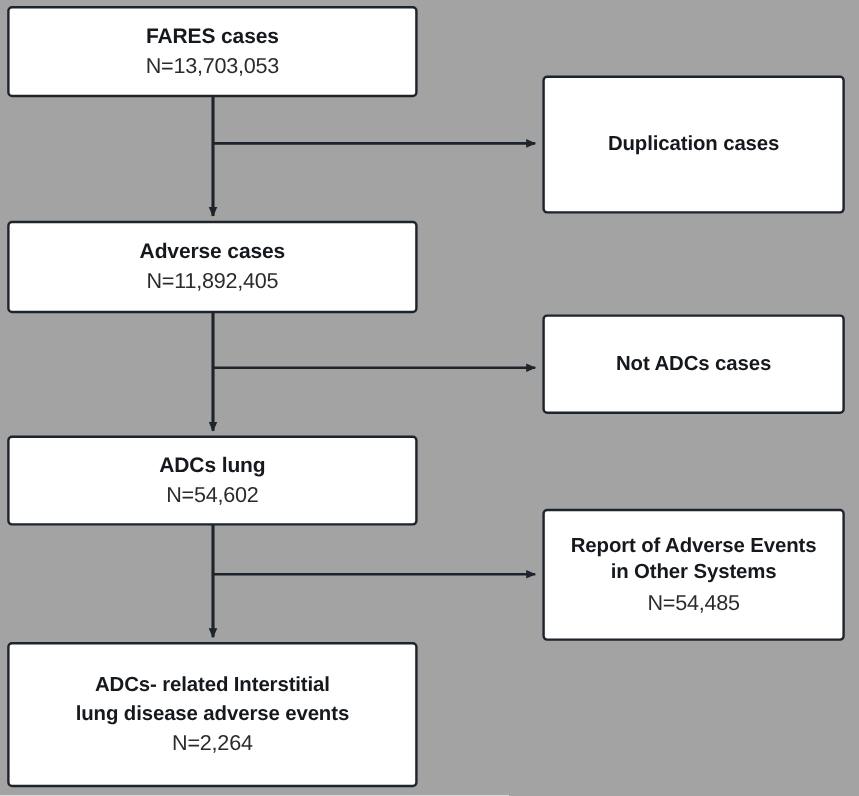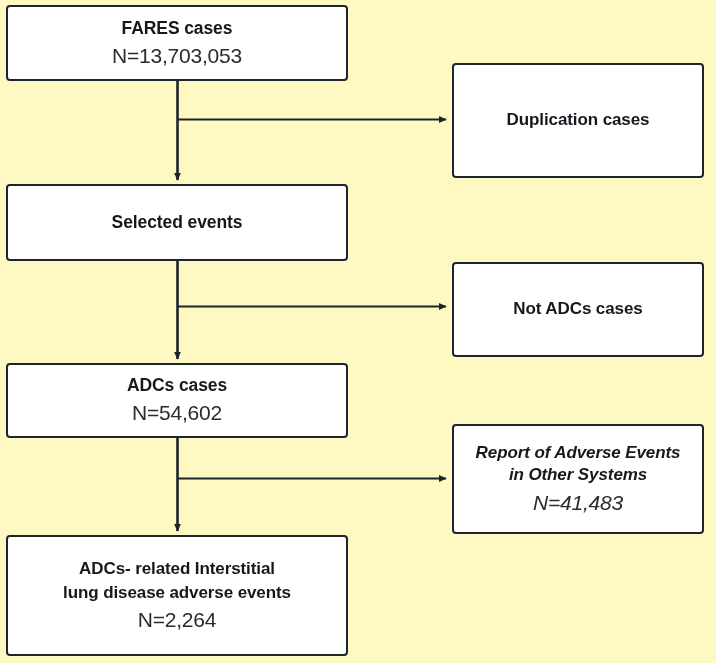--- a/index.html
+++ b/index.html
@@ -9,21 +9,21 @@
     background: #ffffff;
   }
   body {
     font-family: "Liberation Sans", sans-serif;
     -webkit-font-smoothing: antialiased;
   }
   #canvas {
     position: relative;
     width: 716px;
     height: 663px;
-    background: #fef9c3;
+    background: #a3a3a3;
     overflow: hidden;
   }
   
   .node {
     position: absolute;
     box-sizing: border-box;
     border: 2.5px solid #1d242c;
     border-radius: 4px;
     background: #ffffff;
     display: flex;
@@ -37,21 +37,21 @@
   .node .title {
     font-weight: bold;
     font-size: 17.5px;
     line-height: 1.32;
     letter-spacing: -0.1px;
     color: #15191d;
     white-space: pre-line;
   }
   .node .count {
     font-weight: normal;
-    font-size: 21px;
+    font-size: 18px;
     line-height: 1.3;
     letter-spacing: -0.2px;
     color: #2b2b2b;
     margin-top: 2px;
   }
   .node.right .title {
     font-size: 17px;
     text-align: center;
   }
   .node.final .title {
@@ -92,41 +92,42 @@
 
     <line x1="177.5" y1="478.5" x2="446" y2="478.5" stroke="#1d242c" stroke-width="2.2" marker-end="url(#arrow)"></line>
   </svg>
 
   <div class="node main" style="left:6px; top:5px; width:342px; height:76px;">
     <div class="title">FARES cases</div>
     <div class="count">N=13,703,053</div>
   </div>
 
   <div class="node main" style="left:6px; top:184px; width:342px; height:77px;">
-    <div class="title">Selected events</div>
+    <div class="title">Adverse cases</div>
+    <div class="count">N=11,892,405</div>
   </div>
 
   <div class="node main" style="left:6px; top:363px; width:342px; height:75px;">
-    <div class="title">ADCs cases</div>
+    <div class="title">ADCs lung</div>
     <div class="count">N=54,602</div>
   </div>
 
   <div class="node main final" style="left:6px; top:535px; width:342px; height:121px;">
     <div class="title">ADCs- related Interstitial
 lung disease adverse events</div>
     <div class="count">N=2,264</div>
   </div>
 
   <div class="node right" style="left:452px; top:63px; width:252px; height:115px;">
     <div class="title">Duplication cases</div>
   </div>
 
-  <div class="node right" style="left:452px; top:262px; width:252px; height:95px;">
+  <div class="node right" style="left:452px; top:262px; width:252px; height:83px;">
     <div class="title">Not ADCs cases</div>
   </div>
 
-  <div class="node right" style="left:452px; top:424px; width:252px; height:110px;font-style:italic;">
+  <div class="node right" style="left:452px; top:424px; width:252px; height:110px;">
     <div class="title">Report of Adverse Events
 in Other Systems</div>
-    <div class="count">N=41,483</div>
+    <div class="count">N=54,485</div>
   </div>
 
 </div>
 
 </body></html>

